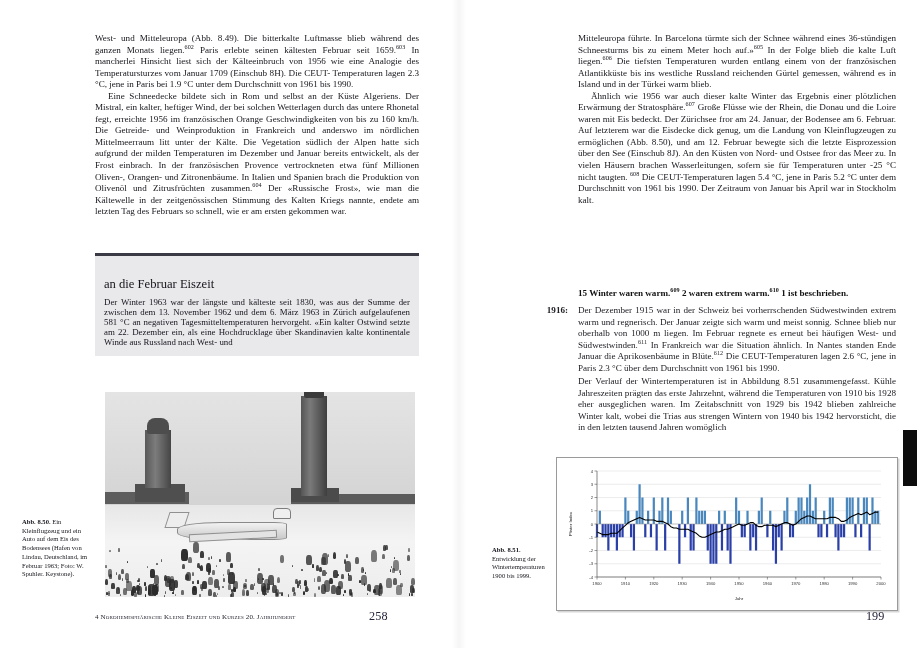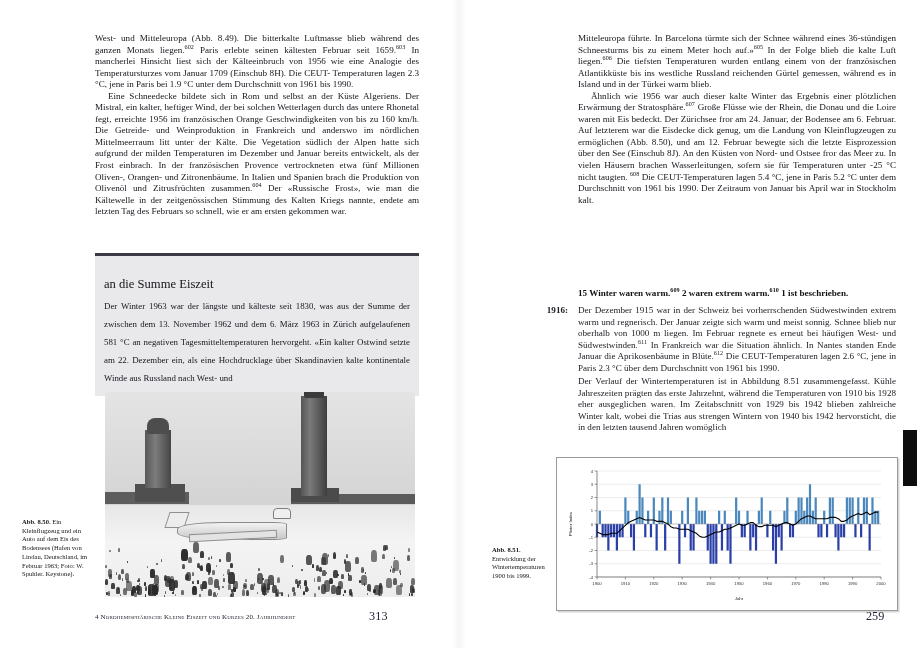--- a/index.html
+++ b/index.html
@@ -28,21 +28,21 @@
   #left-text{left:95px;top:33px;width:324px;}
   
   #right-text{left:578px;top:33px;width:318px;}
 
   
   #einschub{position:absolute;left:95px;top:253px;width:324px;}
   #einschub .rule-top{height:2.5px;background:#3a3a45;width:100%;}
   #einschub .inner{background:#e9e9ec;padding:7px 9px 9px 9px;}
   #einschub h2{margin:0 0 5px 0;font-size:12.6px;line-height:14.6px;font-weight:400;
      font-family:"Liberation Serif", serif;color:#141419;}
-  #einschub p{margin:0;font-size:8.85px;line-height:18px;text-align:justify;color:#15151c;}
+  #einschub p{margin:0;font-size:8.85px;line-height:10px;text-align:justify;color:#15151c;}
 
   
   #photo-wrap{position:absolute;left:105px;top:392px;width:310px;height:205px;overflow:hidden;background:#cfcfcf;}
   #photo{position:relative;width:310px;height:205px;overflow:hidden;
     background:
       linear-gradient(to bottom,#dedede 0%,#d6d6d6 38%,#cfcfcf 55%,#e3e3e3 70%,#efefef 100%);}
   .sky-haze{position:absolute;left:0;top:0;width:100%;height:60%;
     background:linear-gradient(to bottom,#e4e4e4,#d2d2d2);}
   .ice{position:absolute;left:0;top:55%;width:100%;height:45%;
     background:linear-gradient(to bottom,#e7e7e7,#f4f4f4 40%,#ededed 100%);}
@@ -122,21 +122,21 @@
   <div class="col" id="left-text">
     <p class="body noindent">West- und Mitteleuropa (Abb. 8.49). Die bitterkalte Luftmasse blieb während des ganzen Monats liegen.<sup>602</sup> Paris erlebte seinen kältesten Februar seit 1659.<sup>603</sup> In mancherlei Hinsicht liest sich der Kälteeinbruch von 1956 wie eine Analogie des Temperatursturzes vom Januar 1709 (Einschub 8H). Die CEUT- Temperaturen lagen 2.3 °C, jene in Paris bei 1.9 °C unter dem Durchschnitt von 1961 bis 1990.</p>
     <p class="body">Eine Schneedecke bildete sich in Rom und selbst an der Küste Algeriens. Der Mistral, ein kalter, heftiger Wind, der bei solchen Wetterlagen durch das untere Rhonetal fegt, erreichte 1956 im französischen Orange Geschwindigkeiten von bis zu 160 km/h. Die Getreide- und Weinproduktion in Frankreich und anderswo im nördlichen Mittelmeerraum litt unter der Kälte. Die Vegetation südlich der Alpen hatte sich aufgrund der milden Temperaturen im Dezember und Januar bereits entwickelt, als der Frost einbrach. In der französischen Provence vertrockneten etwa fünf Millionen Oliven-, Orangen- und Zitronenbäume. In Italien und Spanien brach die Produktion von Olivenöl und Zitrusfrüchten zusammen.<sup>604</sup> Der «Russische Frost», wie man die Kältewelle in der zeitgenössischen Stimmung des Kalten Kriegs nannte, endete am letzten Tag des Februars so schnell, wie er am ersten gekommen war.</p>
   </div>
 
   <div id="einschub">
     <div class="rule-top"></div>
     <div class="inner">
       <h2>
         <br>
-        <span>an die Summe Eiszeit</span>
+        <span>an die Februar Eiszeit</span>
       </h2>
       <p>Der Winter 1963 war der längste und kälteste seit 1830, was aus der Summe der zwischen dem 13. November 1962 und dem 6. März 1963 in Zürich aufgelaufenen 581 °C an negativen Tagesmitteltemperaturen hervorgeht. «Ein kalter Ostwind setzte am 22. Dezember ein, als eine Hochdrucklage über Skandinavien kalte kontinentale Winde aus Russland nach West- und</p>
     </div>
   </div>
 
   <div id="photo-wrap">
     <div id="photo">
       <div class="sky-haze"></div>
       <div class="ice"></div>
       <div class="mole-left"></div>
@@ -385,21 +385,21 @@
     </div>
   </div>
 
   <div id="photo-caption">
     <b>Abb. 8.50.</b>
     <span>Ein Kleinflugzeug und ein Auto auf dem Eis des Bodensees (Hafen von Lindau, Deutschland, im Februar 1963; Foto: W. Spuhler. Keystone).</span>
   </div>
 
   <div class="footer" id="footer-left">
     <span>4  Nordhemisphärische Kleine Eiszeit und Kurzes 20. Jahrhundert</span>
-    <span class="num">313</span>
+    <span class="num">258</span>
   </div>
 
   <div class="col" id="right-text">
     <p class="body noindent">Mitteleuropa führte. In Barcelona türmte sich der Schnee während eines 36-stündigen Schneesturms bis zu einem Meter hoch auf.»<sup>605</sup> In der Folge blieb die kalte Luft liegen.<sup>606</sup> Die tiefsten Temperaturen wurden entlang einem von der französischen Atlantikküste bis ins westliche Russland reichenden Gürtel gemessen, während es in Island und in der Türkei warm blieb.</p>
     <p class="body">Ähnlich wie 1956 war auch dieser kalte Winter das Ergebnis einer plötzlichen Erwärmung der Stratosphäre.<sup>607</sup> Große Flüsse wie der Rhein, die Donau und die Loire waren mit Eis bedeckt. Der Zürichsee fror am 24. Januar, der Bodensee am 6. Februar. Auf letzterem war die Eisdecke dick genug, um die Landung von Kleinflugzeugen zu ermöglichen (Abb. 8.50), und am 12. Februar bewegte sich die letzte Eisprozession über den See (Einschub 8J). An den Küsten von Nord- und Ostsee fror das Meer zu. In vielen Häusern brachen Wasserleitungen, sofern sie für Temperaturen unter -25 °C nicht taugten. <sup>608</sup> Die CEUT-Temperaturen lagen 5.4 °C, jene in Paris 5.2 °C unter dem Durchschnitt von 1961 bis 1990. Der Zeitraum von Januar bis April war in Stockholm kalt.</p>
   </div>
 
   <div id="bold-line">15 Winter waren warm.<sup>609</sup> 2 waren extrem warm.<sup>610</sup> 1 ist beschrieben.</div>
 
   <div id="entry-1916">
@@ -563,16 +563,16 @@
         <text x="318" y="122" text-anchor="middle" class="ctick">2000</text>
         <text x="176" y="137" text-anchor="middle" class="caxis">Jahr</text>
         <text x="9" y="61" text-anchor="middle" class="caxis" transform="rotate(-90 9 61)">Pfister Index</text>
       </svg>
   </div>
   <div id="fig-caption">
     <b>Abb. 8.51.</b>
     <span>Entwicklung der Wintertemperaturen 1900 bis 1999.</span>
   </div>
 
-  <div id="footer-right-num">259</div>
+  <div id="footer-right-num">199</div>
 
   <div id="edge-tab"></div>
 </div>
 
 </body></html>

